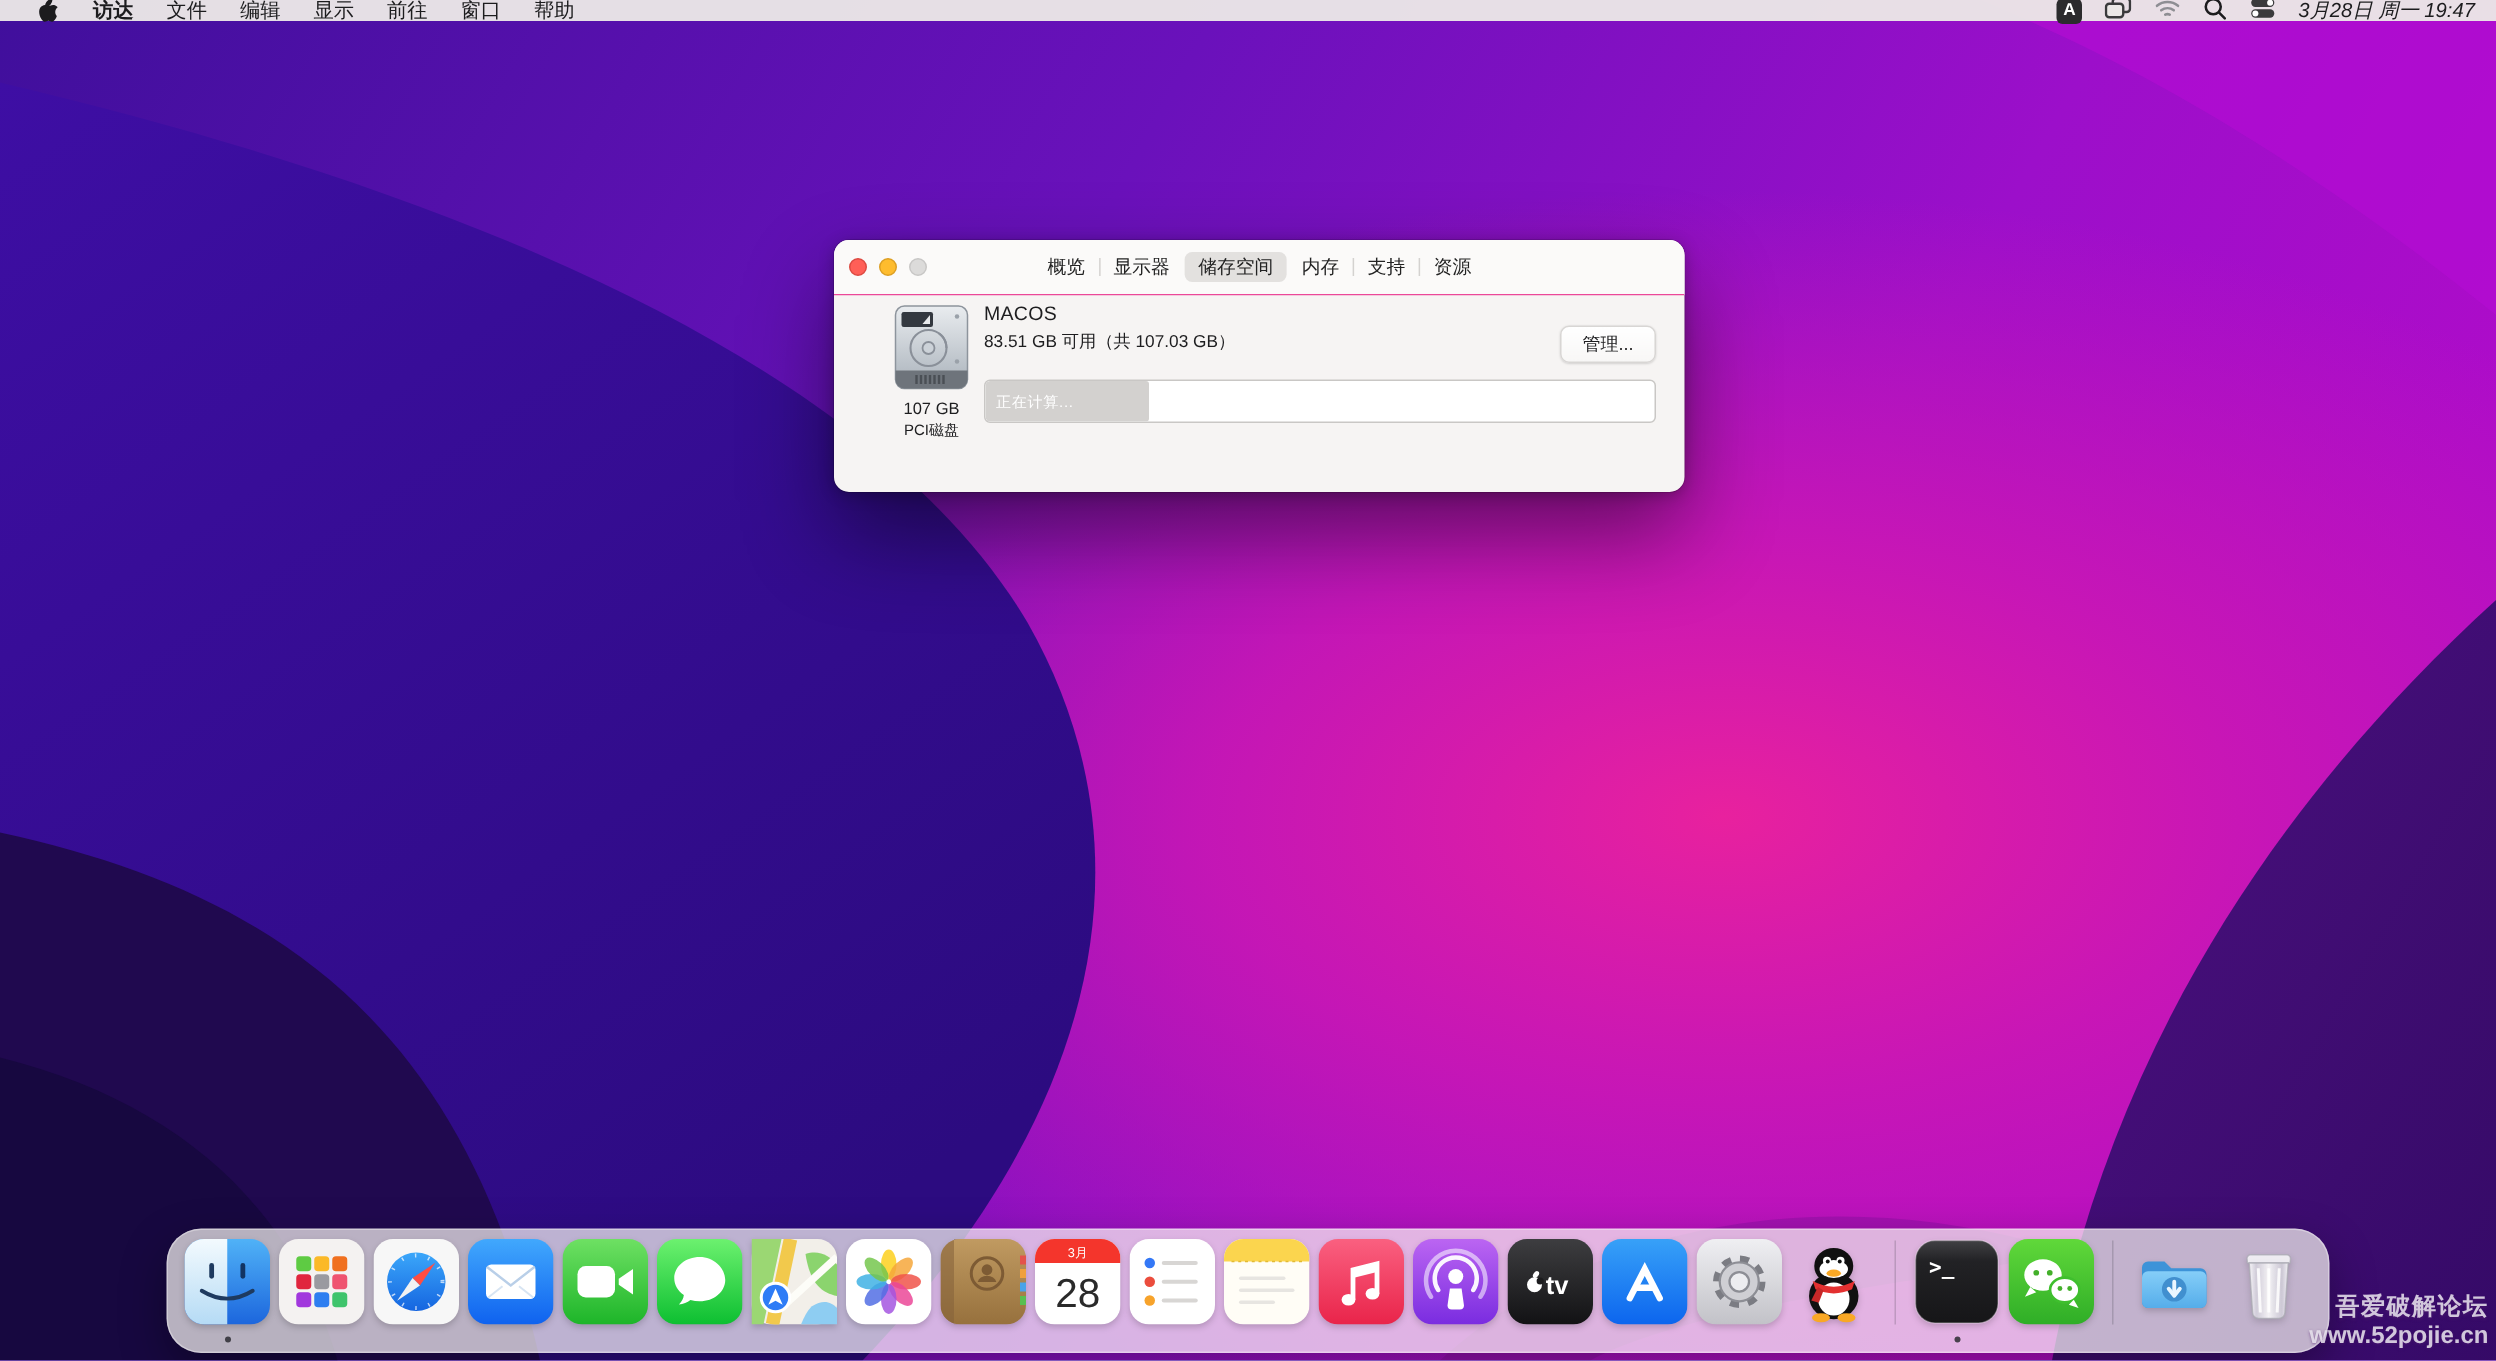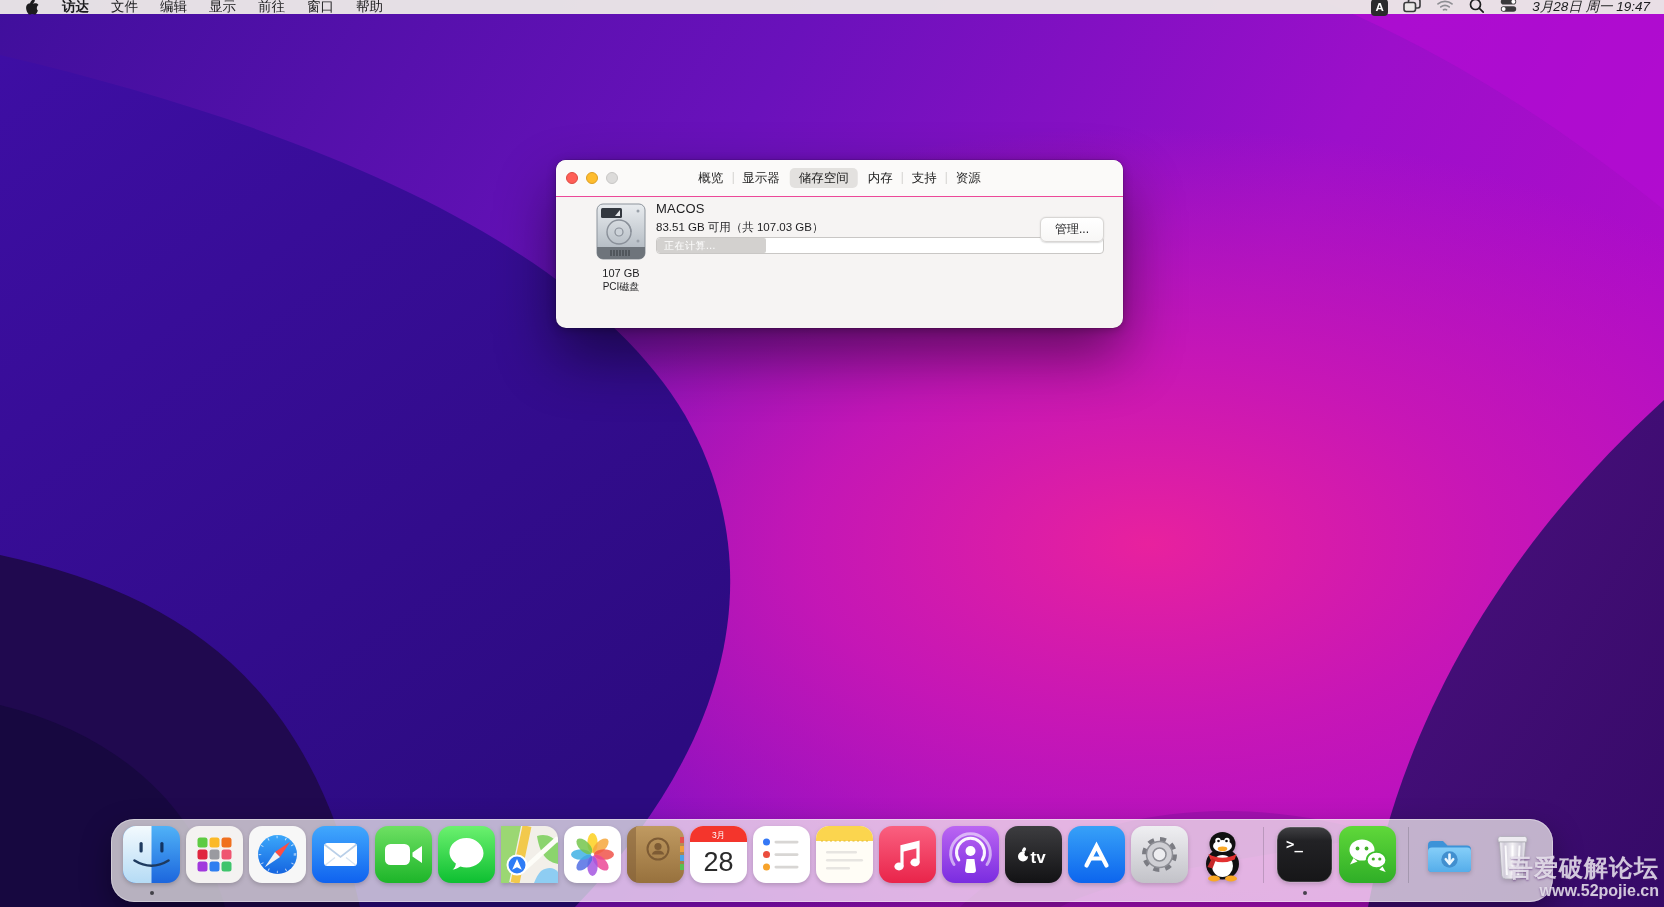--- a/index.html
+++ b/index.html
@@ -36,21 +36,21 @@
   .tab-sep{width:1px;height:12px;background:#d4d2d0;}
   .tab-sep.hidden{visibility:hidden;}
 
   .win-body{position:relative;height:131px;}
   .disk-col{position:absolute;left:25px;top:6px;width:80px;text-align:center;color:#1d1d1f;}
   .disk-col svg{display:block;margin:0 auto;}
   .disk-cap{font-size:11px;margin-top:4px;}
   .disk-type{font-size:10px;margin-top:1px;}
   .disk-name{position:absolute;left:100px;top:4px;font-size:13px;font-weight:500;color:#1d1d1f;letter-spacing:.2px;}
   .disk-avail{position:absolute;left:100px;top:23px;font-size:11.5px;color:#1d1d1f;}
-  .progress{position:absolute;left:100px;top:40px;width:448px;height:17px;background:#fff;
+  .progress{position:absolute;left:100px;top:56px;width:448px;height:29px;background:#fff;
     border:1px solid #c9c7c5;border-radius:4px;box-sizing:border-box;overflow:hidden;}
   .p-seg{height:100%;background:var(--progress-fill,#d3d1cf);border-radius:3px 2px 2px 3px;
     display:flex;align-items:center;}
   .p-seg span{color:#fff;font-size:10px;padding-left:7px;white-space:nowrap;letter-spacing:.5px;}
   .manage-btn{position:absolute;right:19px;top:20px;font-family:inherit;font-size:12px;color:#1d1d1f;
     background:linear-gradient(#ffffff,#f8f7f6);border:1px solid #d8d6d4;border-radius:6px;
     padding:3px 14px;box-shadow:0 .5px 1.5px rgba(0,0,0,.15);}
 
   
   .dock{position:absolute;left:50%;bottom:5px;transform:translateX(-50%);z-index:25;
@@ -59,21 +59,21 @@
     box-shadow:inset 0 0 0 1px rgba(255,255,255,.35),0 12px 30px rgba(0,0,0,.35);}
   .d-item{position:relative;width:57px;height:57px;margin:0 3px;flex:none;}
   .d-item svg{display:block;width:57px;height:57px;filter:drop-shadow(0 2px 2px rgba(0,0,0,.18));}
   .d-item.running::after{content:'';position:absolute;left:50%;bottom:-12px;width:4px;height:4px;
     border-radius:50%;background:rgba(45,45,50,.85);transform:translateX(-50%);}
   .d-sep{width:1px;height:56px;background:rgba(60,60,70,.22);margin:0 9px;flex:none;}
 
   
   .watermark{position:absolute;right:5px;bottom:7px;text-align:right;z-index:40;
     color:rgba(235,231,240,.85);text-shadow:0 1px 2px rgba(80,30,110,.55);line-height:1.15;}
-  .wm1{font-size:24px;font-weight:700;letter-spacing:1px;}
+  .wm1{font-size:16px;font-weight:700;letter-spacing:1px;}
   .wm2{font-size:16px;font-weight:600;}
 </style>
 </head>
 <body style="--traffic-red: #ff5f57; --traffic-yellow: #febc2e; --traffic-disabled: #dcdbda; --menubar-bg: rgba(235,232,231,0.96); --window-bg: #f6f4f3; --progress-fill: #d3d1cf; --dock-bg: rgba(245,242,240,0.72);">
 
 <div class="screen">
 
   <svg class="wallpaper" viewBox="0 0 1664 907" preserveAspectRatio="none" aria-hidden="true">
     <defs>
       <linearGradient id="wbg" x1="0" y1="0" x2="1" y2="0.3">

